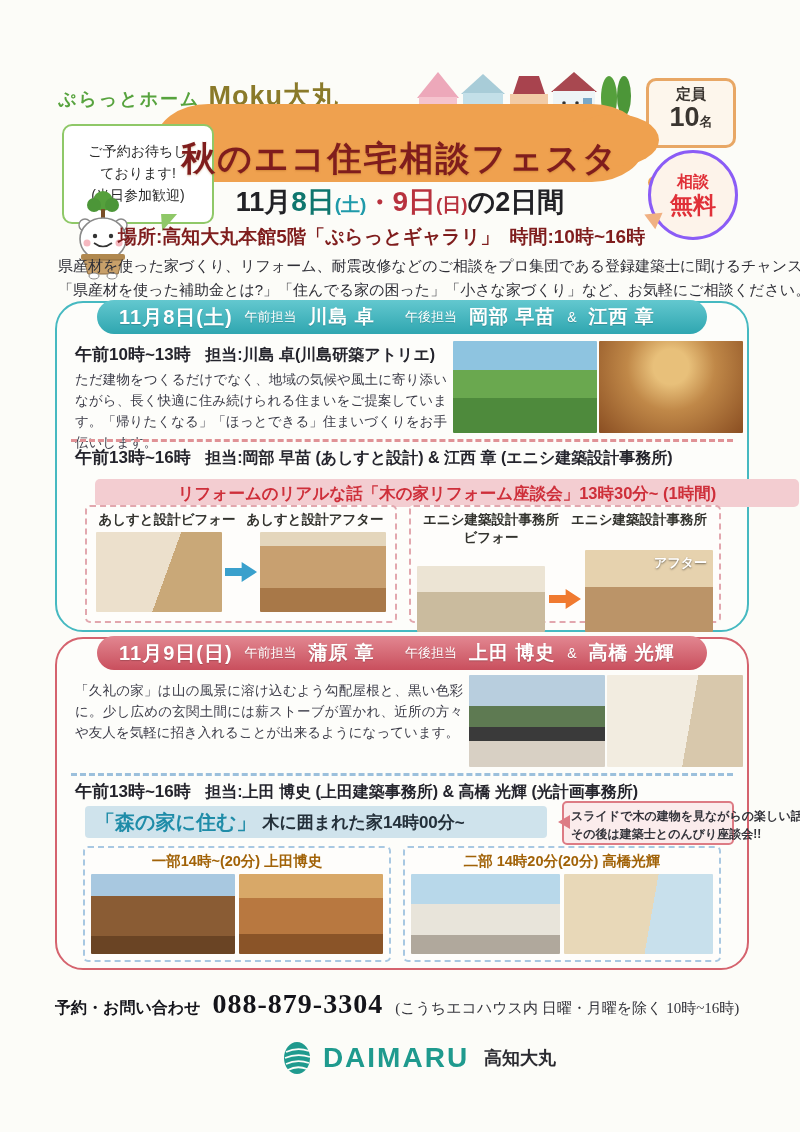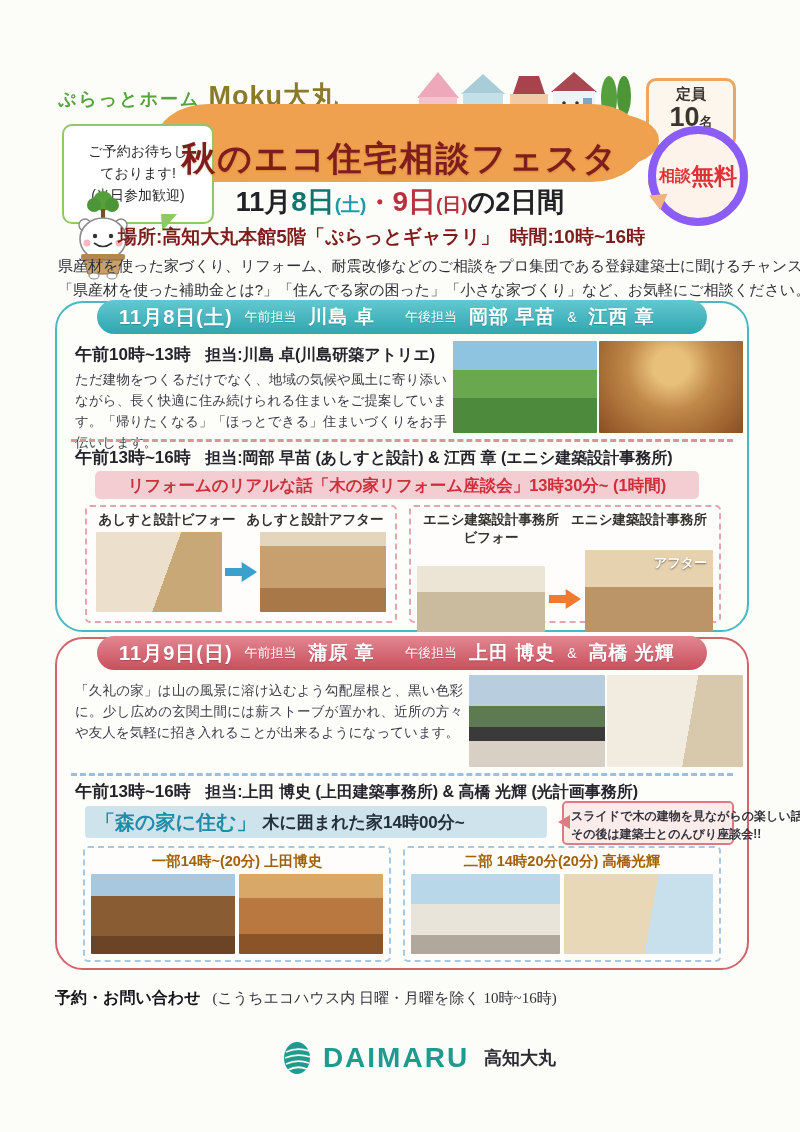--- a/index.html
+++ b/index.html
@@ -21,22 +21,22 @@
   .title-blob{background:#efa14f;border-radius:60px/44px;}
   .title-blob::before{content:"";position:absolute;left:-16px;top:20px;width:80px;height:48px;
                       background:#efa14f;border-radius:50%;}
   .title-blob::after{content:"";position:absolute;right:-14px;top:10px;width:90px;height:52px;
                      background:#efa14f;border-radius:50%;}
   .title-text{position:relative;z-index:2;display:block;text-align:center;line-height:78px;
               font-size:34px;font-weight:bold;color:#7f1d1d;letter-spacing:2px;
               text-shadow:0 1px 2px rgba(160,90,20,.35);margin-top:15px;}
   .blob-dot{background:#efa14f;border-radius:50%;}
 
-  .free-bubble{width:84px;height:84px;border-radius:50%;background:#fdf3ea;border:8px solid #8b5cf6;
-               display:flex;flex-direction:row;align-items:center;justify-content:center;color:#e03038;}
+  .free-bubble{width:84px;height:84px;border-radius:50%;background:#fdf3ea;border:3px solid #8b5cf6;
+               display:flex;flex-direction:column;align-items:center;justify-content:center;color:#e03038;margin-top:24px;}
   .free-bubble::after{content:"";position:absolute;left:-16px;bottom:12px;border:9px solid transparent;
                border-right:16px solid #f0b183;transform:rotate(24deg);}
   .free-line1{font-size:16px;font-weight:bold;}
   .free-line2{font-size:23px;font-weight:bold;line-height:1.05;}
 
   .resv-bubble{width:148px;height:96px;background:#ffffff;border:2px solid #8fc868;border-radius:10px;
                display:flex;flex-direction:column;align-items:center;justify-content:center;
                font-size:14px;color:#2a2a2a;line-height:1.55;}
   .resv-bubble::after{content:"";position:absolute;left:62%;bottom:-17px;border:8px solid transparent;
                border-top:17px solid #8fc868;transform:skewX(-22deg);}
@@ -251,21 +251,21 @@
     </div>
     <div class="abs photo ph-landscape" style="left:396px;top:38px;width:144px;height:92px;"></div>
     <div class="abs photo ph-dome" style="left:542px;top:38px;width:144px;height:92px;"></div>
 
     <div class="abs div-red" style="left:14px;right:14px;top:136px;"></div>
 
     <div class="abs session-row" style="left:18px;top:143px;">
       <span class="session-time">午前13時~16時</span>
       <span class="session-staff">担当:岡部 早苗 (あしすと設計) &amp; 江西 章 (エニシ建築設計事務所)</span>
     </div>
-    <div class="abs highlight-pink" style="left:38px;top:168px;width:604px;height:28px;">リフォームのリアルな話「木の家リフォーム座談会」13時30分~ (1時間)</div>
+    <div class="abs highlight-pink" style="left:38px;top:176px;width:704px;height:28px;">リフォームのリアルな話「木の家リフォーム座談会」13時30分~ (1時間)</div>
 
     <div class="abs photo-box pb-pink" style="left:28px;top:202px;width:312px;height:118px;">
       <div style="display:flex;">
         <span class="pb-cap" style="flex:1;">あしすと設計ビフォー</span>
         <span class="pb-cap" style="flex:1;">あしすと設計アフター</span>
       </div>
       <div class="pb-row">
         <div class="photo ph-door" style="width:126px;height:80px;"></div>
         <div class="arrow arrow-blue"></div>
         <div class="photo ph-shelf" style="width:126px;height:80px;"></div>
@@ -337,20 +337,21 @@
       <div class="pb-cap-green">二部 14時20分(20分) 高橋光輝</div>
       <div class="pb-row">
         <div class="photo ph-whitehouse" style="width:149px;height:80px;margin-right:4px;"></div>
         <div class="photo ph-living" style="width:149px;height:80px;"></div>
       </div>
     </div>
   </div>
 
   <div class="abs contact" style="left:55px;top:988px;">
     <span class="contact-label">予約・お問い合わせ</span>
+    <span class="contact-phone">088-879-3304</span>
     <span class="contact-note">(こうちエコハウス内 日曜・月曜を除く 10時~16時)</span>
   </div>
 
   <div class="abs logo-row" style="left:0;right:0;top:1040px;">
     <svg width="32" height="36" viewBox="0 0 32 36">
       <ellipse cx="15" cy="18" rx="13" ry="16" fill="#1f9a8e"></ellipse>
       <path d="M4 12 Q15 7 27 11" stroke="#fcfcf8" stroke-width="1.8" fill="none"></path>
       <path d="M3 18 Q15 13 28 17" stroke="#fcfcf8" stroke-width="1.8" fill="none"></path>
       <path d="M4 24 Q15 19 27 23" stroke="#fcfcf8" stroke-width="1.8" fill="none"></path>
       <path d="M6 30 Q15 25 25 29" stroke="#fcfcf8" stroke-width="1.8" fill="none"></path>

